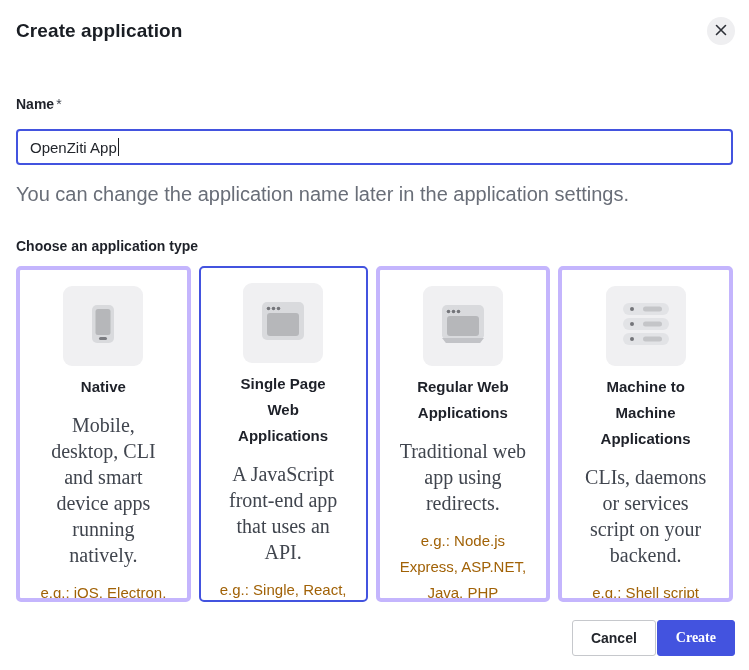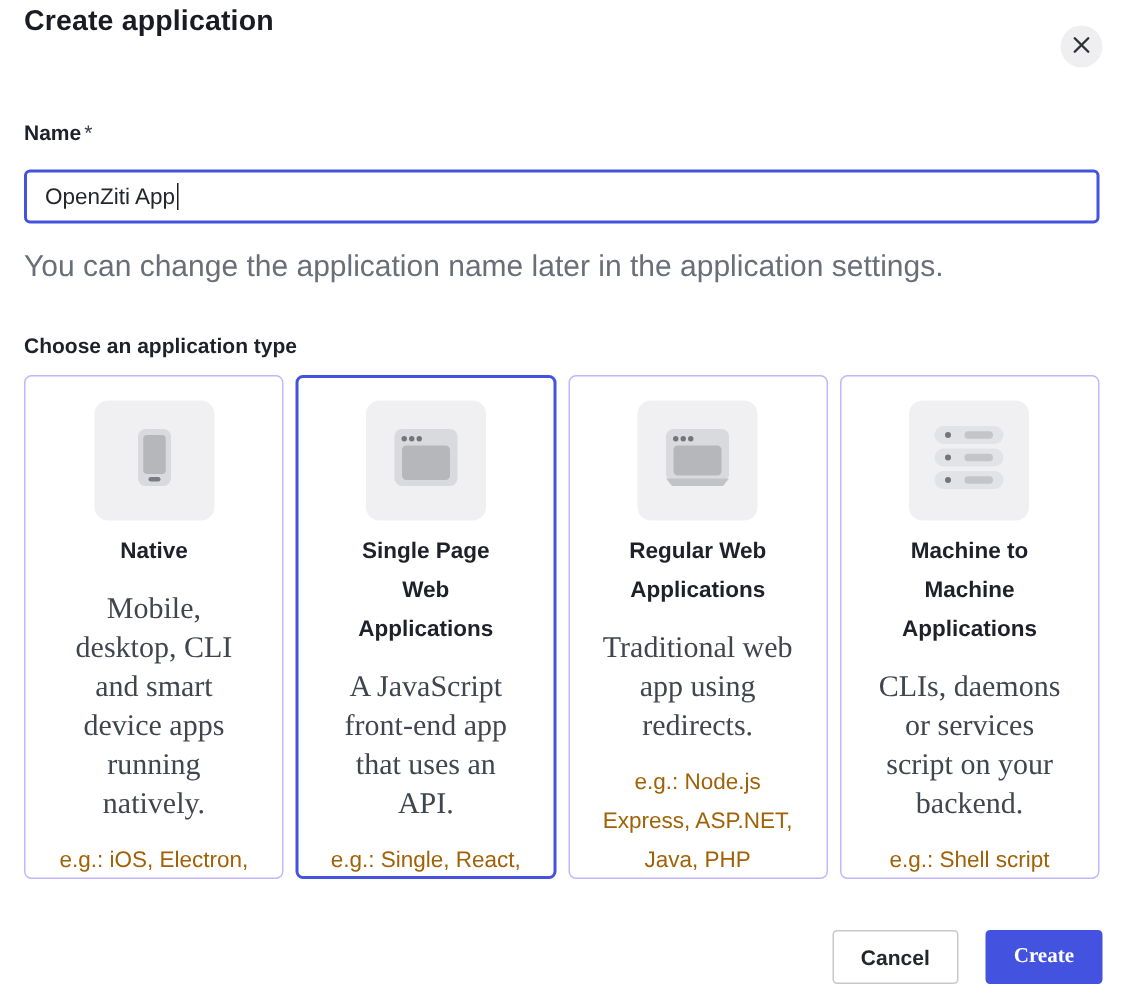--- a/index.html
+++ b/index.html
@@ -8,21 +8,21 @@
     font-family: "Liberation Sans", sans-serif;
     background: #ffffff;
     color: #1e2129;
     position: relative;
     overflow: hidden;
   }
   .dialog { width: 749px; height: 670px; padding: 0 16px; position: relative; }
 
   
   .dlg-title {
-    padding-top: 4px;
+    padding-top: 20px;
     font-size: 19px;
     font-weight: 700;
     letter-spacing: .1px;
     color: #191d23;
   }
   .close-btn {
     position: absolute;
     top: 17px; right: 14px;
     width: 28px; height: 28px;
     border-radius: 50%;
@@ -68,21 +68,21 @@
     color: #1e2129;
   }
   .cards {
     margin-top: 12px;
     display: flex;
     gap: 8px;
   }
   .card {
     flex: 1 1 0;
     height: 336px;
-    border: 1px solid #c4b5fd;
+    border: 4px solid #c4b5fd;
     border-radius: 5px;
     background: #fff;
     text-align: center;
     cursor: pointer;
     padding: 16px 10px 0;
     overflow: hidden;
   }
   .card.selected {
     border: 2px solid #4353df;
     padding: 15px 9px 0;
@@ -115,21 +115,21 @@
     max-width: 140px;
     font-size: 15px;
     color: #a16207;
     line-height: 26px;
   }
 
   
   .footer {
     position: absolute;
     right: 14px; bottom: 14px;
-    display: flex; gap: 18px;
+    display: flex; gap: 1px;
   }
   .btn {
     height: 36px;
     border-radius: 3px;
     font-family: "Liberation Sans", sans-serif;
     font-size: 14px;
     font-weight: 700;
     padding: 0 18px;
     cursor: pointer;
   }

